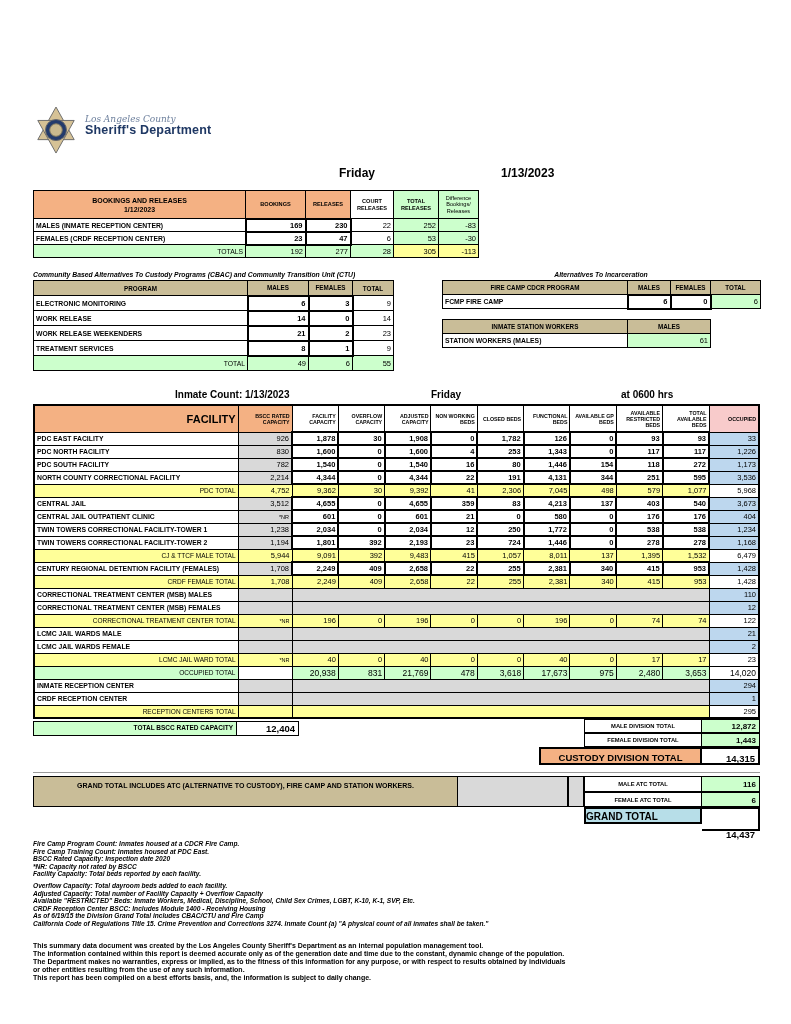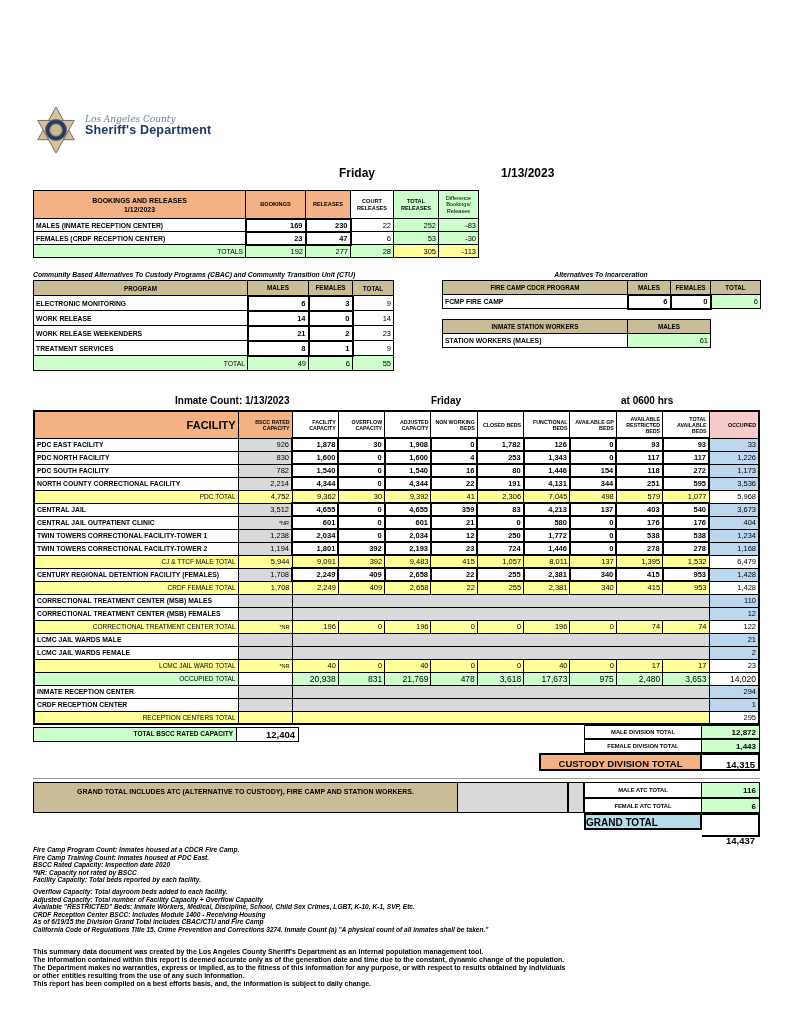--- a/index.html
+++ b/index.html
@@ -51,21 +51,21 @@
   .ati { width:318px; }
   .ati .small-title { text-align:center; }
   .firecamp, .station { width:318px; }
   .firecamp th, .station th { font-size:6.3px; height:14px; text-align:center; }
   .firecamp td, .station td { height:14px; font-size:7.5px; }
   .firecamp .lbl, .station .lbl { font-size:6.8px; }
   .firecamp .num, .station .num { text-align:right; }
   .station { width:268px; margin-top:9px; }
 
   
-  .count-row { position:relative; height:15px; margin-top:24px; font-weight:bold; font-size:10px; }
+  .count-row { position:relative; height:15px; margin-top:18px; font-weight:bold; font-size:10px; }
   .count-row .cl { position:absolute; left:142px; }
   .count-row .cd { position:absolute; left:398px; }
   .count-row .ct { position:absolute; left:588px; }
 
   .facility { width:727px; border:2px solid #000; }
   .facility th { font-size:5.3px; line-height:6px; white-space:normal; text-align:right; vertical-align:middle; height:27px; }
   .facility th.fhead { font-size:11px; }
   .facility td { height:13px; font-size:7.5px; }
   .facility td.lbl { font-size:6.8px; }
   .facility td.tl { font-size:6.5px; }

